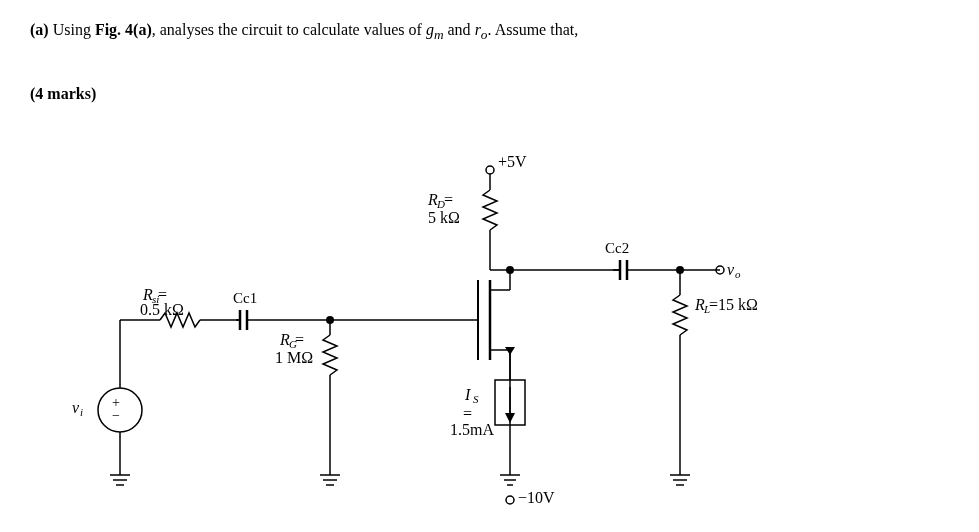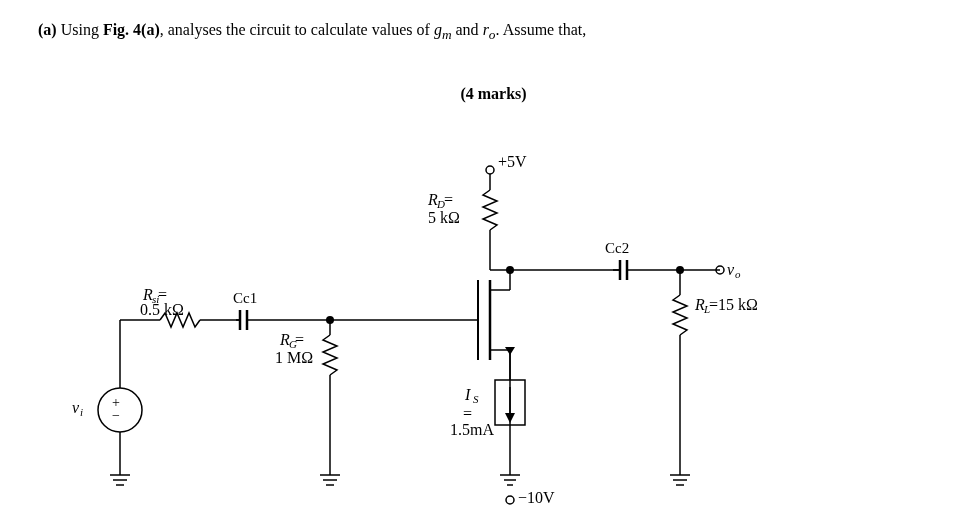--- a/index.html
+++ b/index.html
@@ -8,21 +8,21 @@
       font-family: 'Times New Roman', Times, serif;
       width: 979px;
       height: 532px;
       overflow: hidden;
       position: relative;
     }
     .page {
       width: 979px;
       height: 532px;
       position: relative;
-      padding: 18px 30px 10px 38px;
+      padding: 18px 30px 10px 30px;
     }
     .text-block {
       font-size: 16px;
       line-height: 1.55;
       color: #000;
     }
     .text-block p {
       margin-bottom: 2px;
     }
     .circuit-area {
@@ -40,21 +40,21 @@
   </style>
 </head>
 <body>
 
 <div class="page">
 
   <div class="text-block">
     <p>
       <span><b>(a)</b> Using <b>Fig. 4(a)</b>, analyses the circuit to calculate values of <i>g<sub>m</sub></i> and <i>r<sub>o</sub></i>. Assume that,</span>
     </p>
-    <p style="text-align:center;margin-top:36px;">
+    <p style="text-align:left;margin-top:36px;">
       <b>(4 marks)</b>
     </p>
   </div>
 
   <div class="circuit-area">
     <svg width="979" height="420" viewBox="0 0 979 420">
 
       <circle cx="490" cy="55" r="4" fill="none" stroke="#000" stroke-width="1.5"></circle>
       <text x="498" y="52" font-family="Times New Roman" font-size="16">+5V</text>
 

